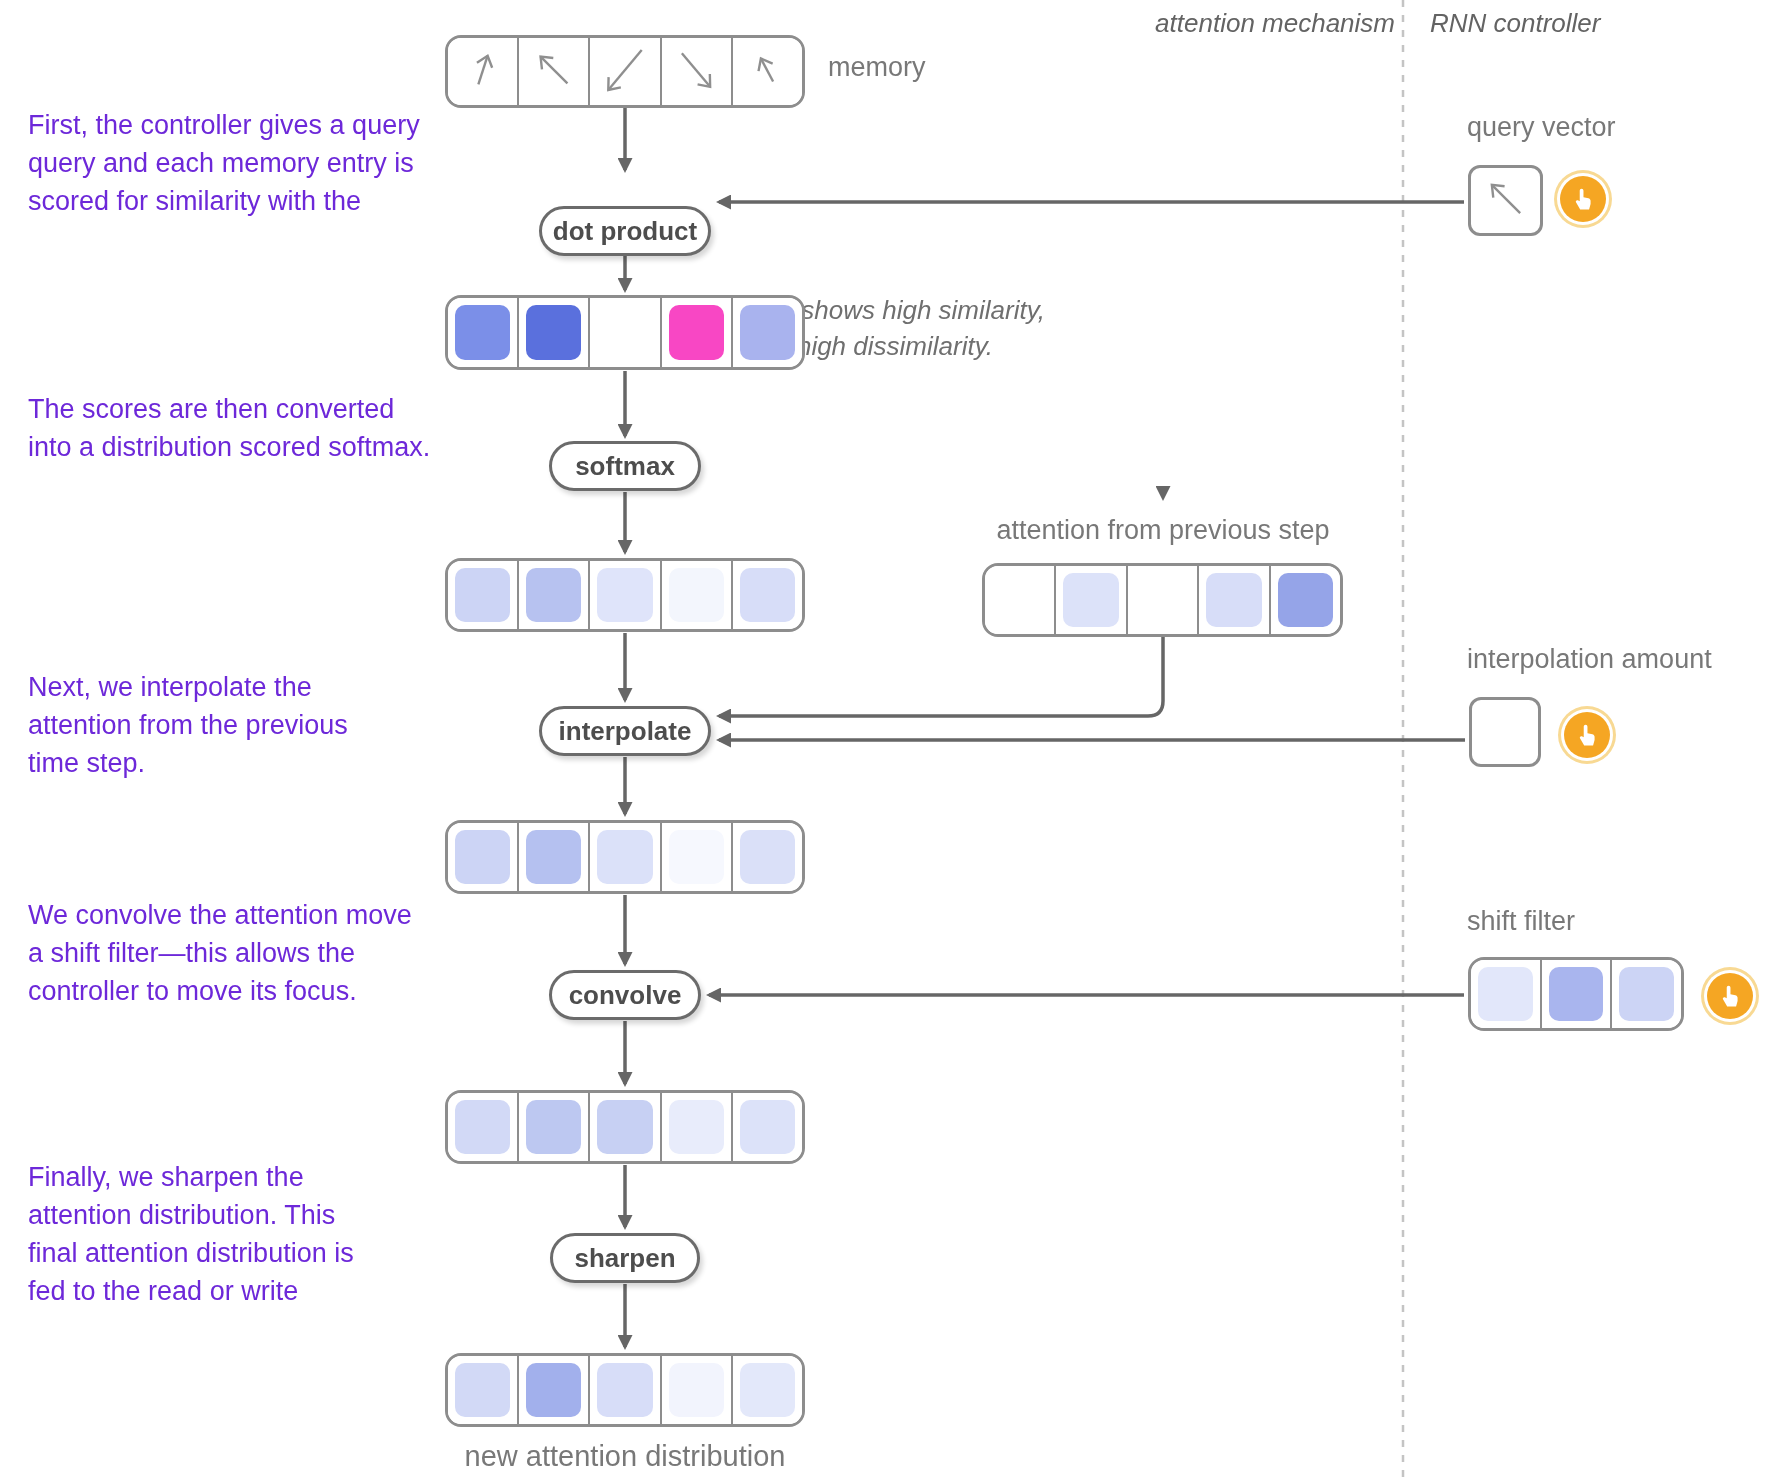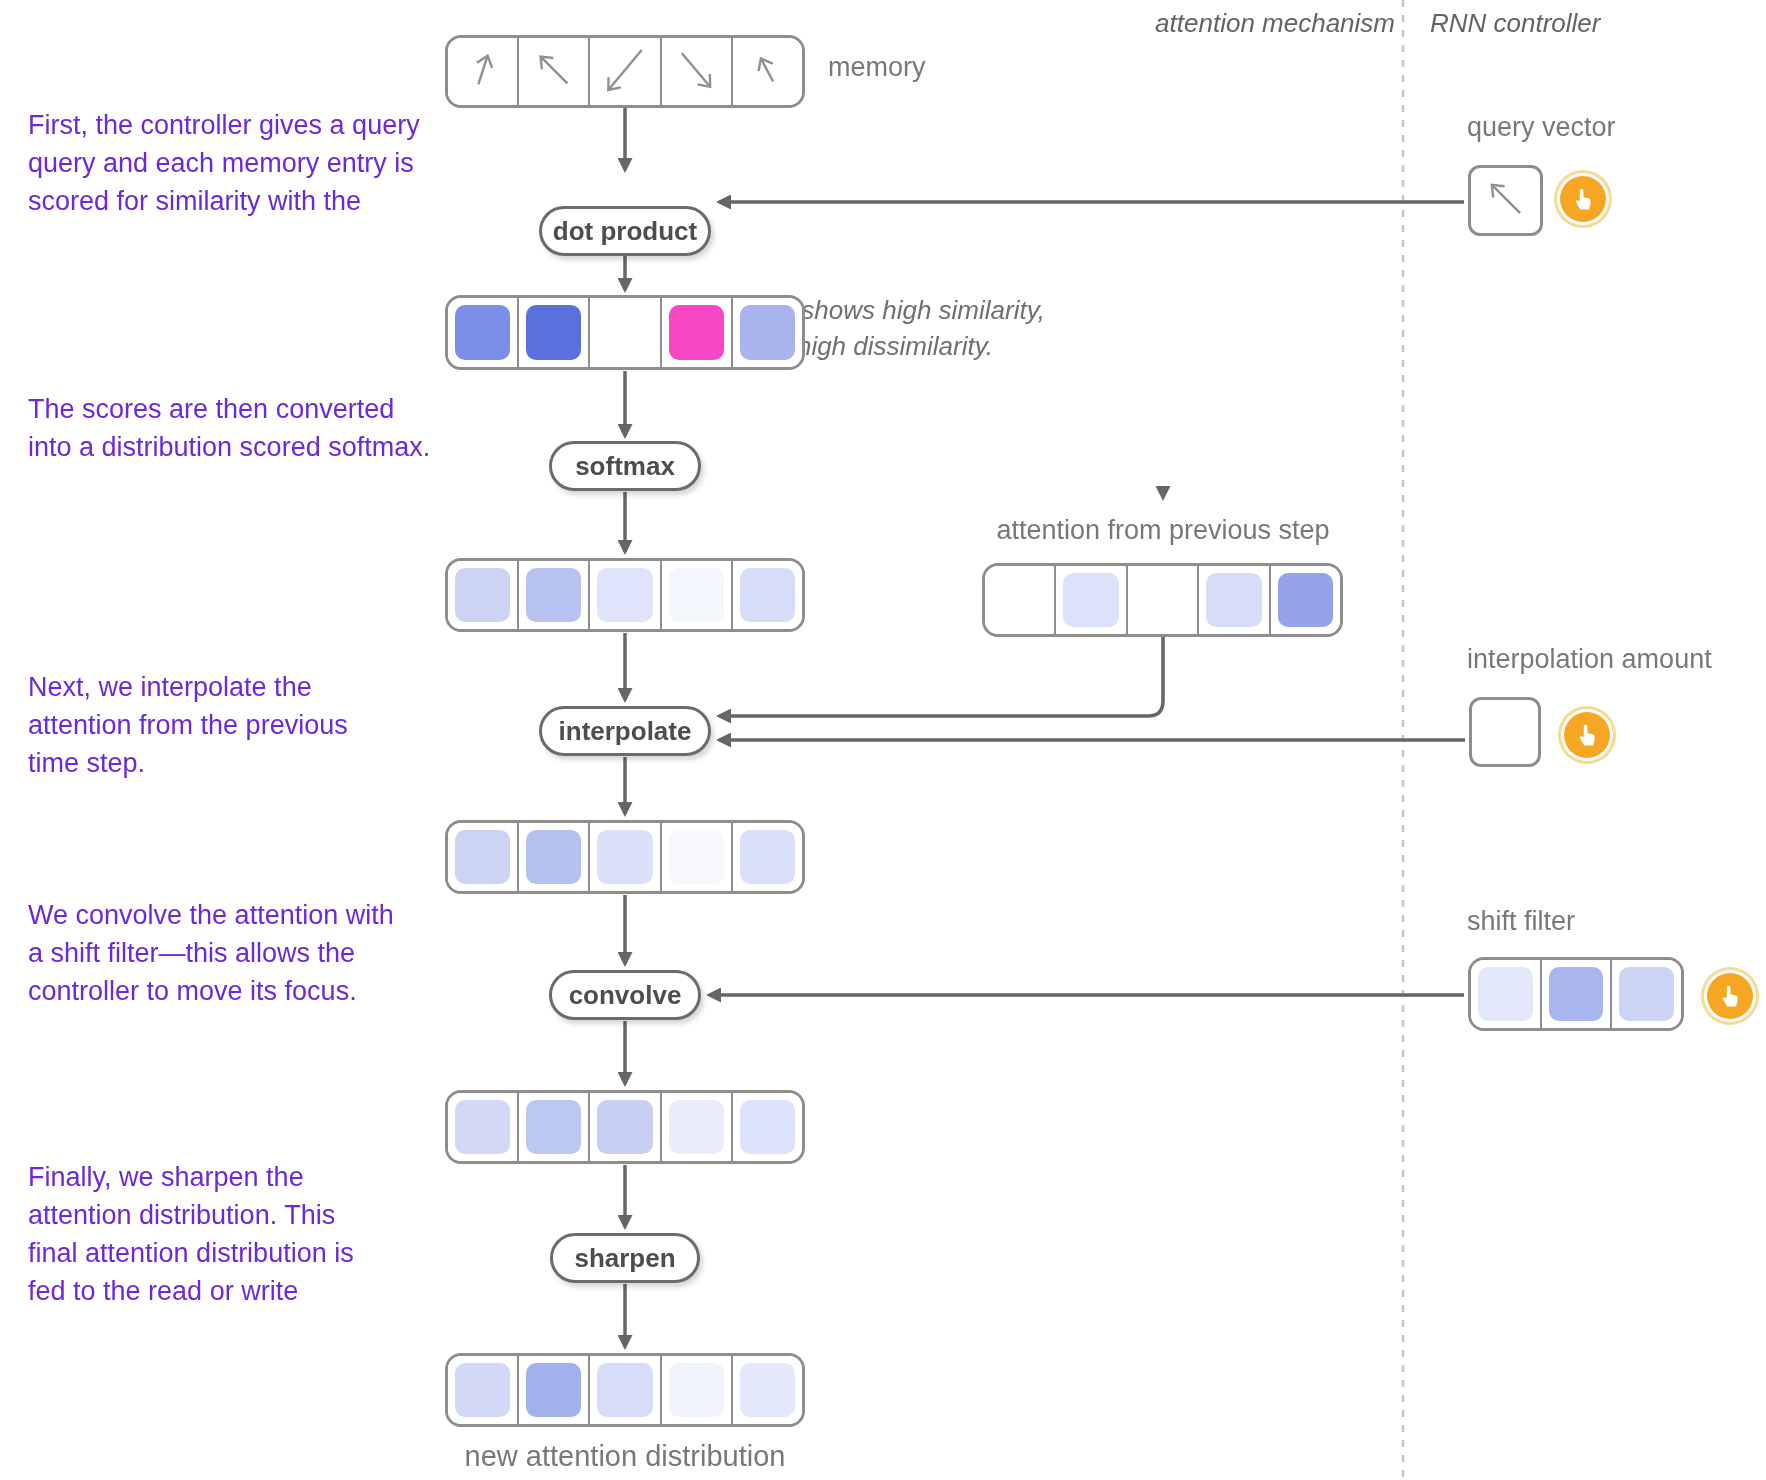--- a/index.html
+++ b/index.html
@@ -109,21 +109,21 @@
     <div class="para" style="top: 390px;">
       <div>The scores are then converted</div>
       <div>into a distribution scored softmax.</div>
     </div>
     <div class="para" style="top: 668px;">
       <div>Next, we interpolate the</div>
       <div>attention from the previous</div>
       <div>time step.</div>
     </div>
     <div class="para" style="top: 896px;">
-      <div>We convolve the attention with</div>
+      <div>We convolve the attention move</div>
       <div>a shift filter—this allows the</div>
       <div>controller to move its focus.</div>
     </div>
     <div class="para" style="top: 1158px;">
       <div>Finally, we sharpen the</div>
       <div>attention distribution. This</div>
       <div>final attention distribution is</div>
       <div>fed to the read or write</div>
     </div>
     <div class="pill" style="left: 539px; top: 177px; width: 172px; margin-top: 29px;">dot product</div>

